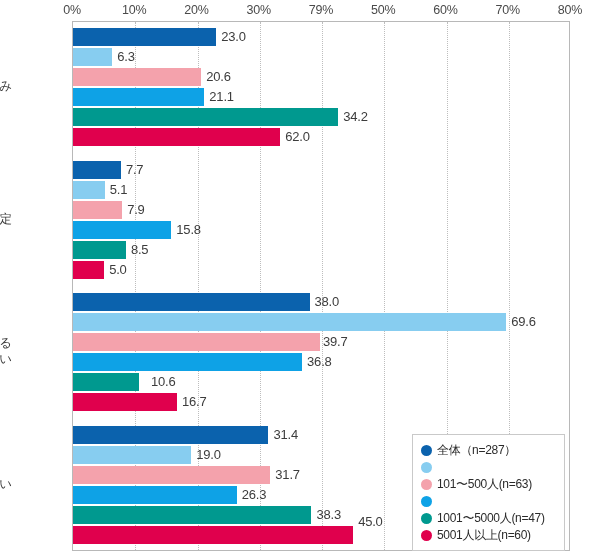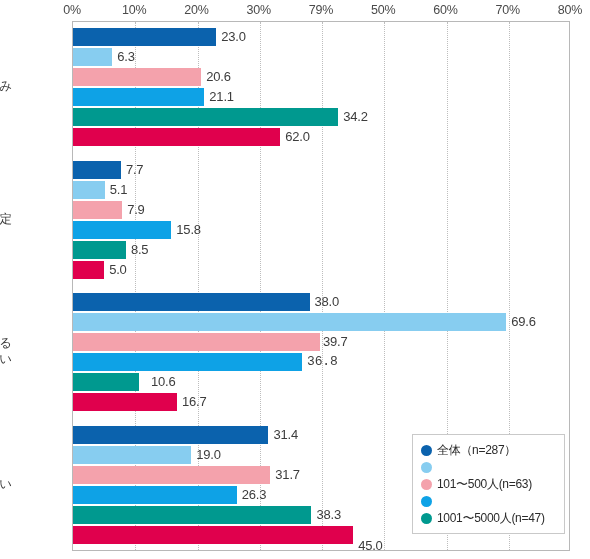--- a/index.html
+++ b/index.html
@@ -171,37 +171,37 @@
         <div class="bar-value" style="top: 218.5px; left: 57.9125px;">8.5</div>
         <div class="bar" style="top: 238.5px; width: 31.125px; background: rgb(224, 0, 77);"></div>
         <div class="bar-value" style="top: 238.5px; left: 36.125px;">5.0</div>
         <div class="bar" style="top: 271px; width: 236.55px; background: rgb(11, 98, 173);"></div>
         <div class="bar-value" style="top: 271px; left: 241.55px;">38.0</div>
         <div class="bar" style="top: 291px; width: 433.26px; background: rgb(135, 205, 240);"></div>
         <div class="bar-value" style="top: 291px; left: 438.26px;">69.6</div>
         <div class="bar" style="top: 311px; width: 247.132px; background: rgb(244, 162, 172);"></div>
         <div class="bar-value" style="top: 311px; left: 250px;">39.7</div>
         <div class="bar" style="top: 331px; width: 229.08px; background: rgb(14, 162, 230);"></div>
-        <div class="bar-value" style="top: 331px; left: 234.08px; font-family: Liberation Mono, monospace;">36.8</div>
+        <div class="bar-value" style="top: 331px; left: 234.08px;">36.8</div>
         <div class="bar" style="top: 351px; width: 65.985px; background: rgb(0, 153, 143);"></div>
         <div class="bar-value" style="top: 351px; left: 78px;">10.6</div>
         <div class="bar" style="top: 371px; width: 103.957px; background: rgb(224, 0, 77);"></div>
         <div class="bar-value" style="top: 371px; left: 108.957px;">16.7</div>
         <div class="bar" style="top: 403.5px; width: 195.465px; background: rgb(11, 98, 173);"></div>
         <div class="bar-value" style="top: 403.5px; left: 200.465px;">31.4</div>
         <div class="bar" style="top: 423.5px; width: 118.275px; background: rgb(135, 205, 240);"></div>
         <div class="bar-value" style="top: 423.5px; left: 123.275px;">19.0</div>
         <div class="bar" style="top: 443.5px; width: 197.332px; background: rgb(244, 162, 172);"></div>
         <div class="bar-value" style="top: 443.5px; left: 202.332px;">31.7</div>
         <div class="bar" style="top: 463.5px; width: 163.718px; background: rgb(14, 162, 230);"></div>
         <div class="bar-value" style="top: 463.5px; left: 168.718px;">26.3</div>
         <div class="bar" style="top: 483.5px; width: 238.417px; background: rgb(0, 153, 143);"></div>
         <div class="bar-value" style="top: 483.5px; left: 243.417px;">38.3</div>
         <div class="bar" style="top: 503.5px; width: 280.125px; background: rgb(224, 0, 77);"></div>
-        <div class="bar-value" style="top: 515px; left: 285.125px;">45.0</div>
+        <div class="bar-value" style="top: 491px; left: 285.125px;">45.0</div>
       </div>
   </div>
 
   <div id="legend">
       <div class="legend-row">
         <span class="legend-swatch" style="background: rgb(11, 98, 173);"></span>
         <span class="legend-text">全体（n=287）</span>
       </div>
       <div class="legend-row">
         <span class="legend-swatch" style="background: rgb(135, 205, 240);"></span>
@@ -210,15 +210,19 @@
         <span class="legend-swatch" style="background: rgb(244, 162, 172);"></span>
         <span class="legend-text">101〜500人(n=63)</span>
       </div>
       <div class="legend-row">
         <span class="legend-swatch" style="background: rgb(14, 162, 230);"></span>
       </div>
       <div class="legend-row">
         <span class="legend-swatch" style="background: rgb(0, 153, 143);"></span>
         <span class="legend-text">1001〜5000人(n=47)</span>
       </div>
+      <div class="legend-row">
+        <span class="legend-swatch" style="background: rgb(224, 0, 77);"></span>
+        <span class="legend-text">5001人以上(n=60)</span>
+      </div>
     </div>
 
 </div>
 
 </body></html>

